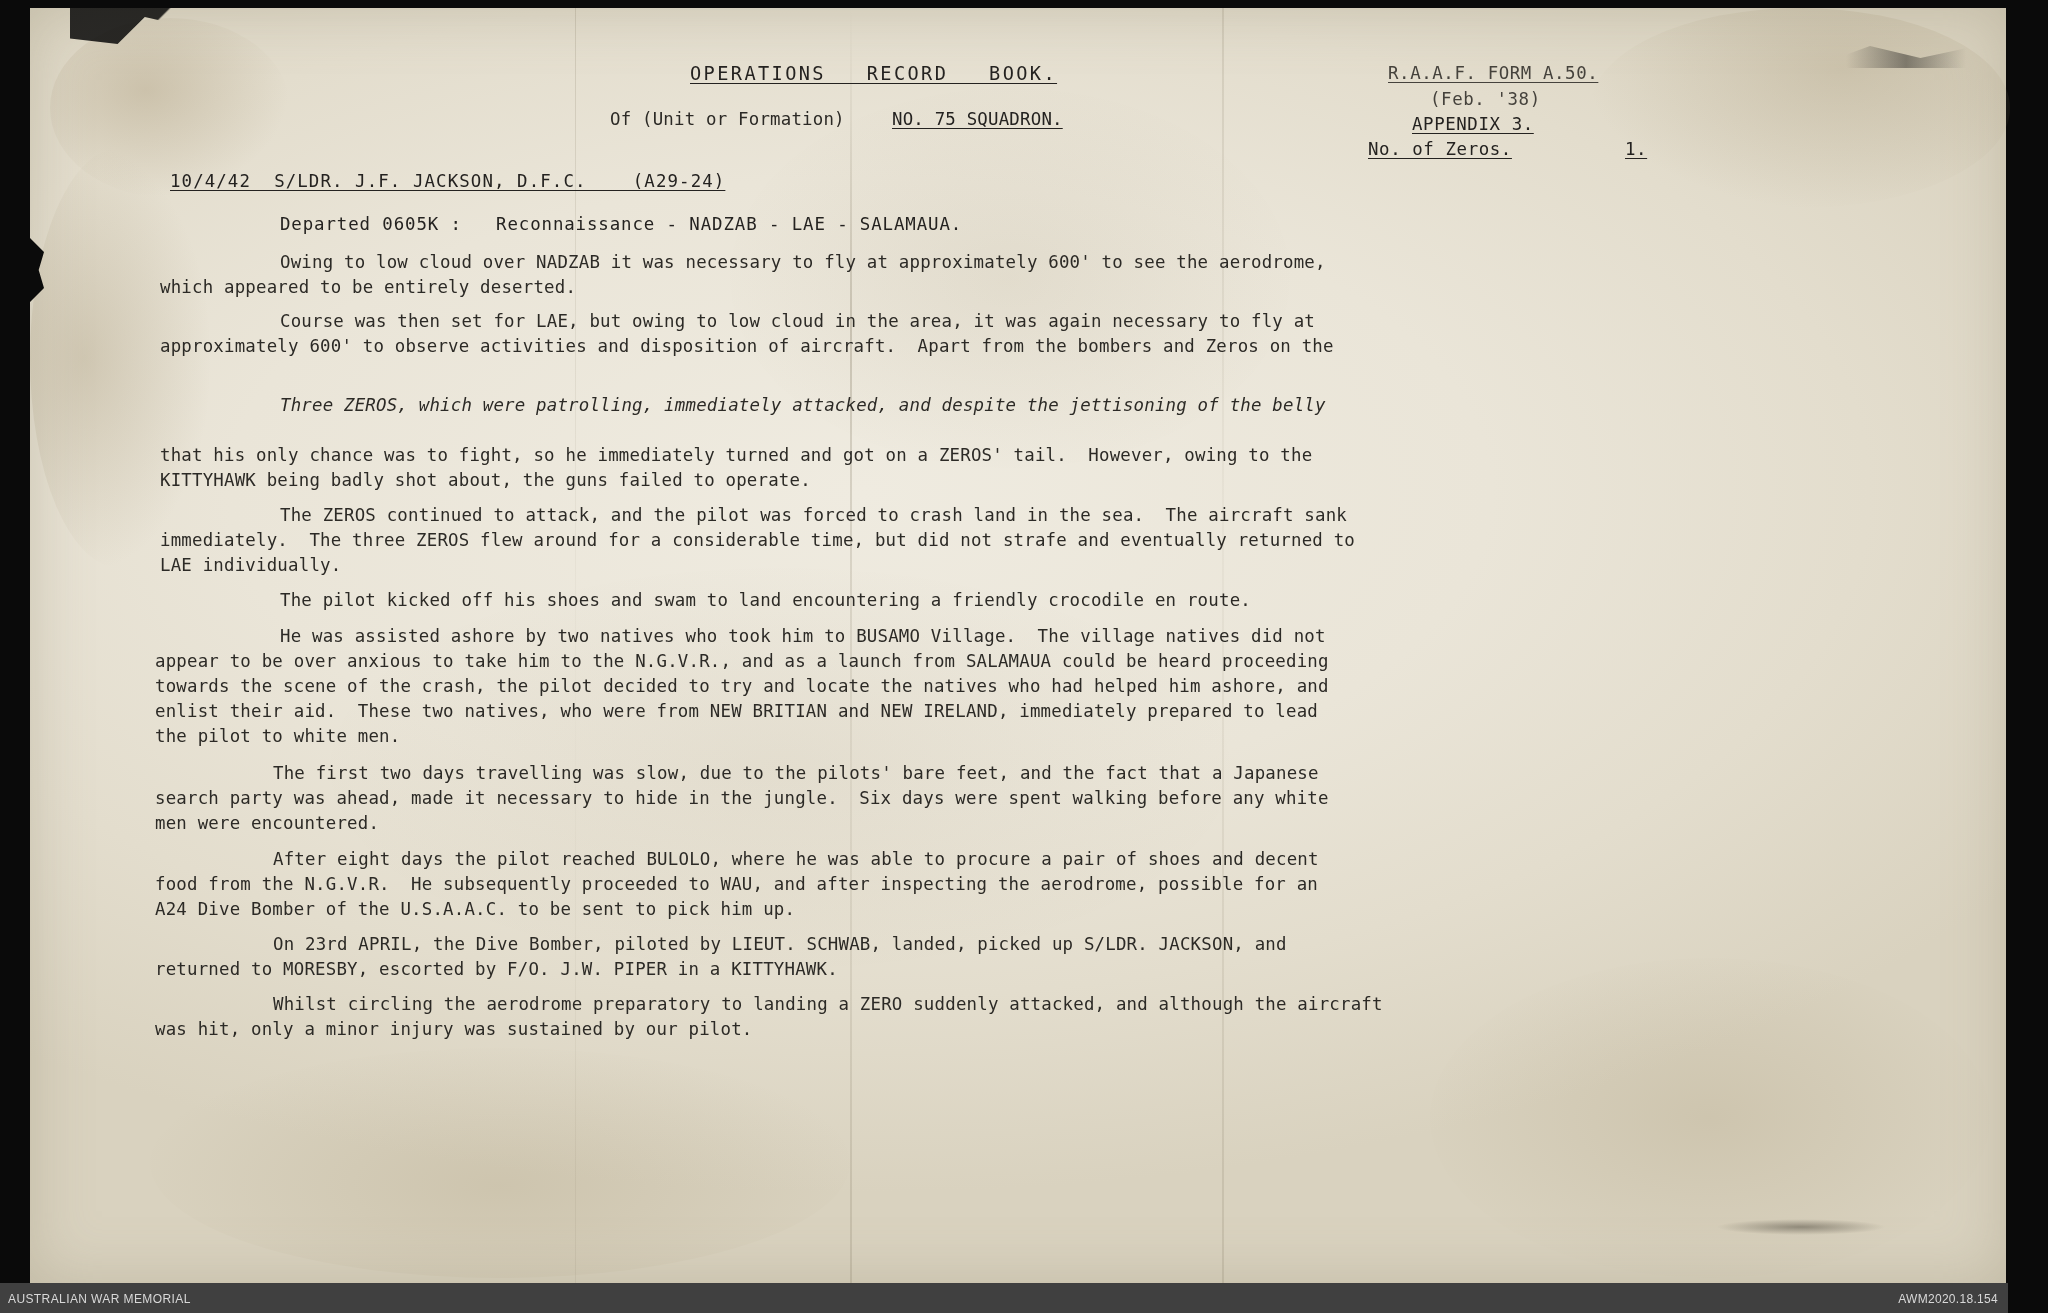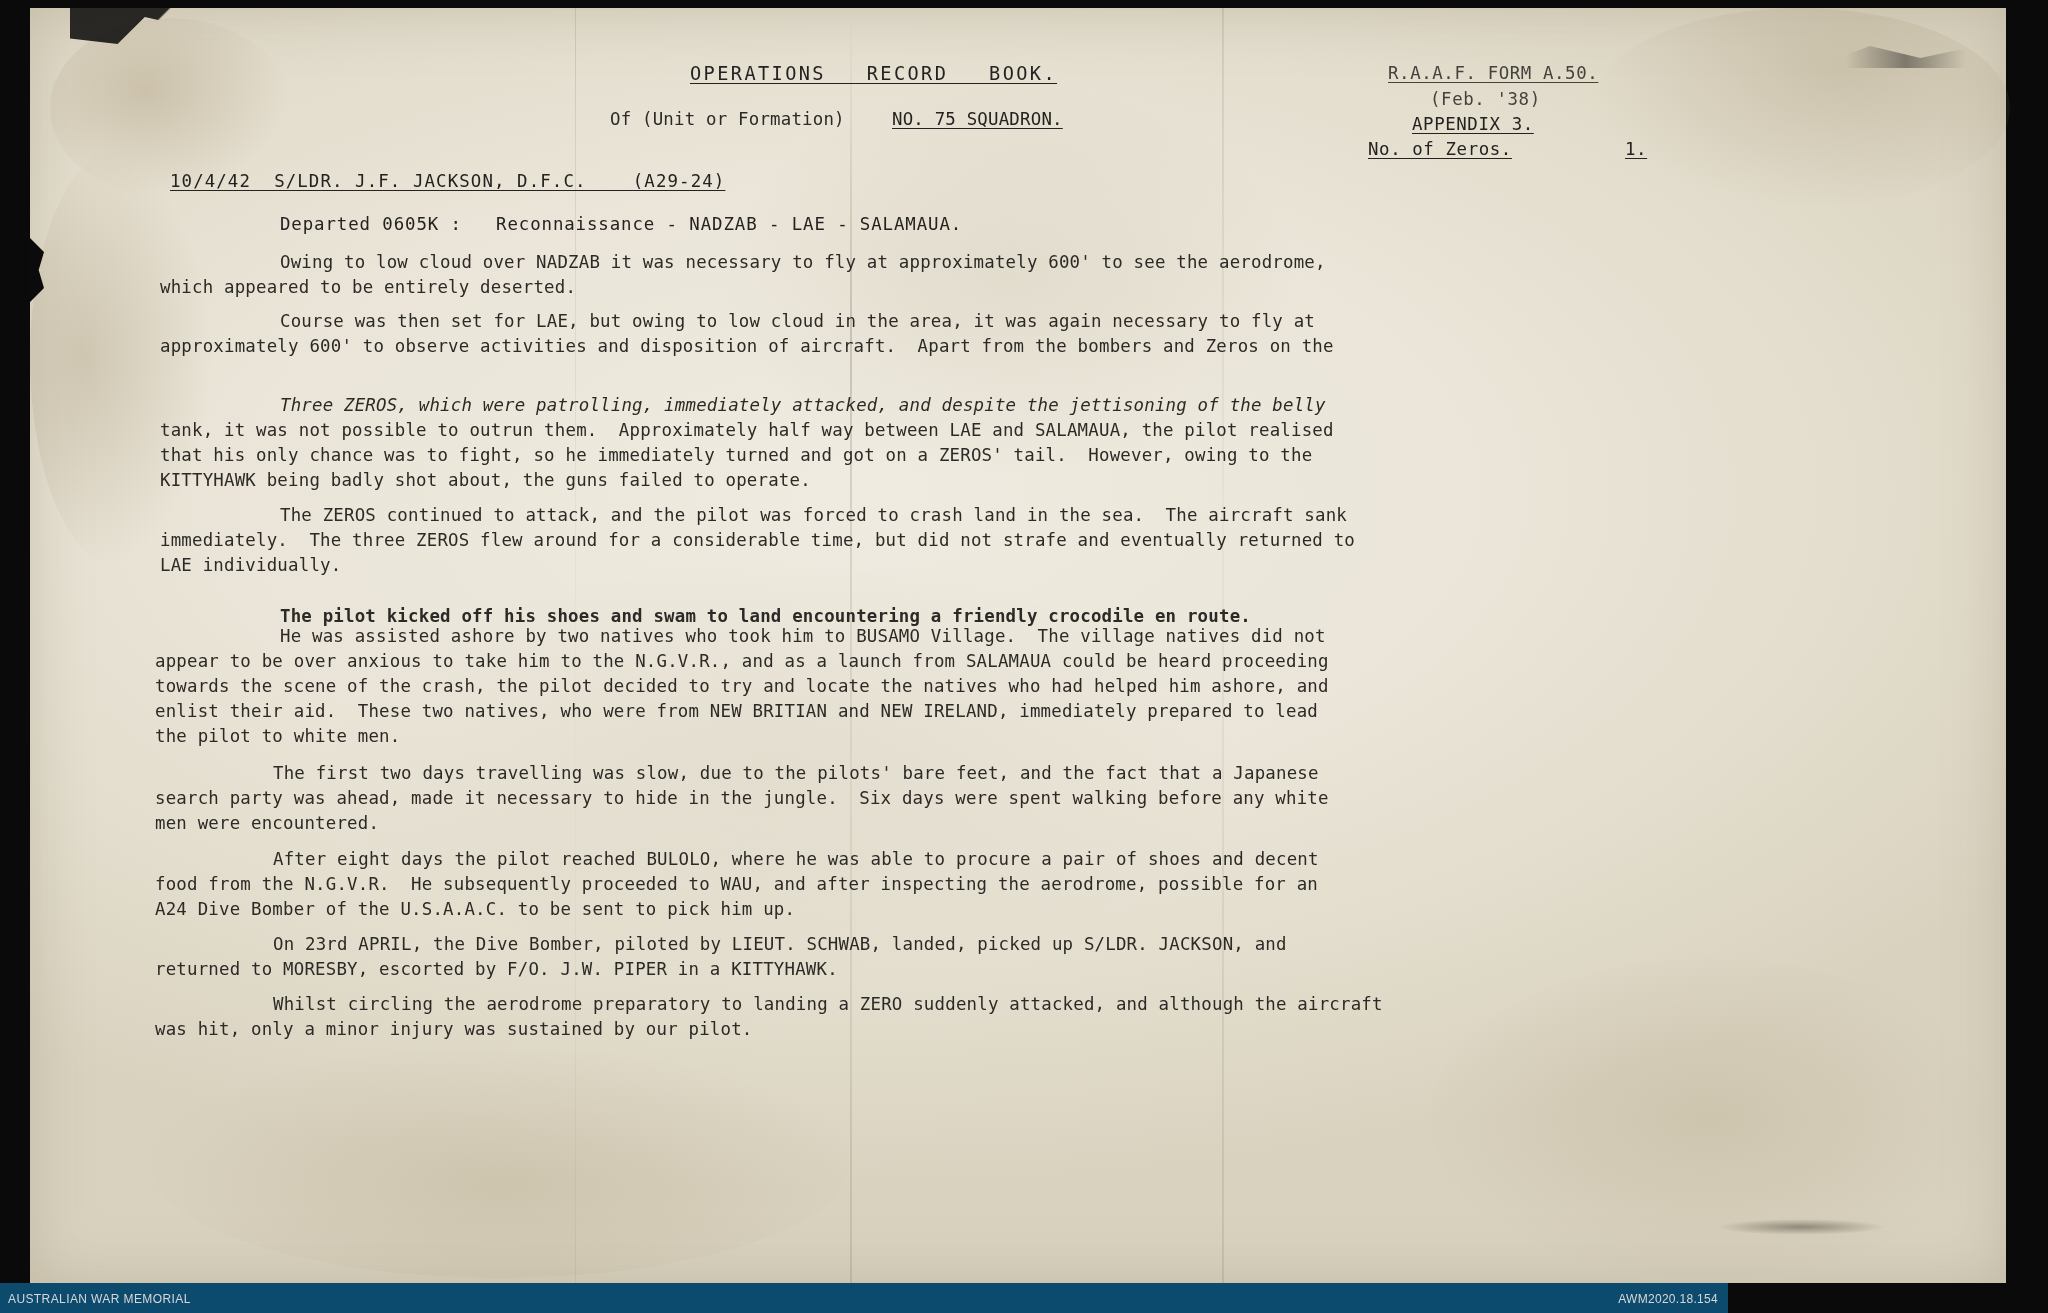--- a/index.html
+++ b/index.html
@@ -92,23 +92,23 @@
   .u { text-decoration: underline; text-underline-offset: 3px; }
   .faint { color: #45423c; }
   .strong { color: #242220; }
   .hdr-right { letter-spacing: .6px; }
 
   
   #footer {
     position: absolute;
     left: 0;
     bottom: 0;
-    width: 1728px;
+    width: 2008px;
     height: 30px;
-    background: #0c4a6e;
+    background: #404040;
     color: #d8d8d8;
     font-family: "Liberation Sans", sans-serif;
     font-size: 12px;
   }
   #footer .left {
     position: absolute;
     left: 8px;
     top: 9px;
     letter-spacing: .4px;
   }
@@ -168,29 +168,28 @@
 
       <div class="ln strong" style="left:250px; top:203px; letter-spacing:.9px;">Departed 0605K :   Reconnaissance - NADZAB - LAE - SALAMAUA.</div>
 
       <div class="ln" style="left:250px; top:241px;">Owing to low cloud over NADZAB it was necessary to fly at approximately 600' to see the aerodrome,</div>
       <div class="ln" style="left:130px; top:266px;">which appeared to be entirely deserted.</div>
 
       <div class="ln" style="left:250px; top:300px;">Course was then set for LAE, but owing to low cloud in the area, it was again necessary to fly at</div>
       <div class="ln" style="left:130px; top:325px;">approximately 600' to observe activities and disposition of aircraft.  Apart from the bombers and Zeros on the</div>
 
       <div class="ln" style="left:250px; top:384px;font-style:italic;">Three ZEROS, which were patrolling, immediately attacked, and despite the jettisoning of the belly</div>
-      <div class="ln" style="left:130px; top:409px;">tank, it was not possible to outrun them.  Approximately half way between LAE and SALAMAUA, the pilot realised</div>
       <div class="ln" style="left:130px; top:434px;">that his only chance was to fight, so he immediately turned and got on a ZEROS' tail.  However, owing to the</div>
       <div class="ln" style="left:130px; top:459px;">KITTYHAWK being badly shot about, the guns failed to operate.</div>
 
       <div class="ln" style="left:250px; top:494px;">The ZEROS continued to attack, and the pilot was forced to crash land in the sea.  The aircraft sank</div>
       <div class="ln" style="left:130px; top:519px;">immediately.  The three ZEROS flew around for a considerable time, but did not strafe and eventually returned to</div>
       <div class="ln" style="left:130px; top:544px;">LAE individually.</div>
 
-      <div class="ln" style="left:250px; top:595px;font-weight:bold;">The pilot kicked off his shoes and swam to land encountering a friendly crocodile en route.</div>
+      <div class="ln" style="left:250px; top:579px;">The pilot kicked off his shoes and swam to land encountering a friendly crocodile en route.</div>
 
       <div class="ln" style="left:250px; top:615px;">He was assisted ashore by two natives who took him to BUSAMO Village.  The village natives did not</div>
       <div class="ln" style="left:125px; top:640px;">appear to be over anxious to take him to the N.G.V.R., and as a launch from SALAMAUA could be heard proceeding</div>
       <div class="ln" style="left:125px; top:665px;">towards the scene of the crash, the pilot decided to try and locate the natives who had helped him ashore, and</div>
       <div class="ln" style="left:125px; top:690px;">enlist their aid.  These two natives, who were from NEW BRITIAN and NEW IRELAND, immediately prepared to lead</div>
       <div class="ln" style="left:125px; top:715px;">the pilot to white men.</div>
 
       <div class="ln" style="left:243px; top:752px;">The first two days travelling was slow, due to the pilots' bare feet, and the fact that a Japanese</div>
       <div class="ln" style="left:125px; top:777px;">search party was ahead, made it necessary to hide in the jungle.  Six days were spent walking before any white</div>
       <div class="ln" style="left:125px; top:802px;">men were encountered.</div>

